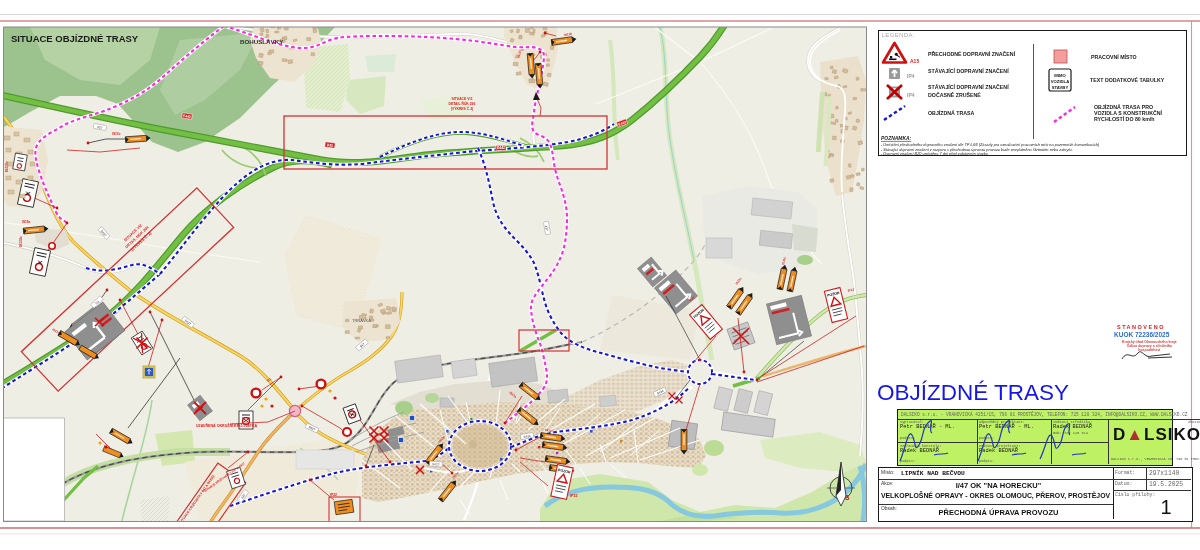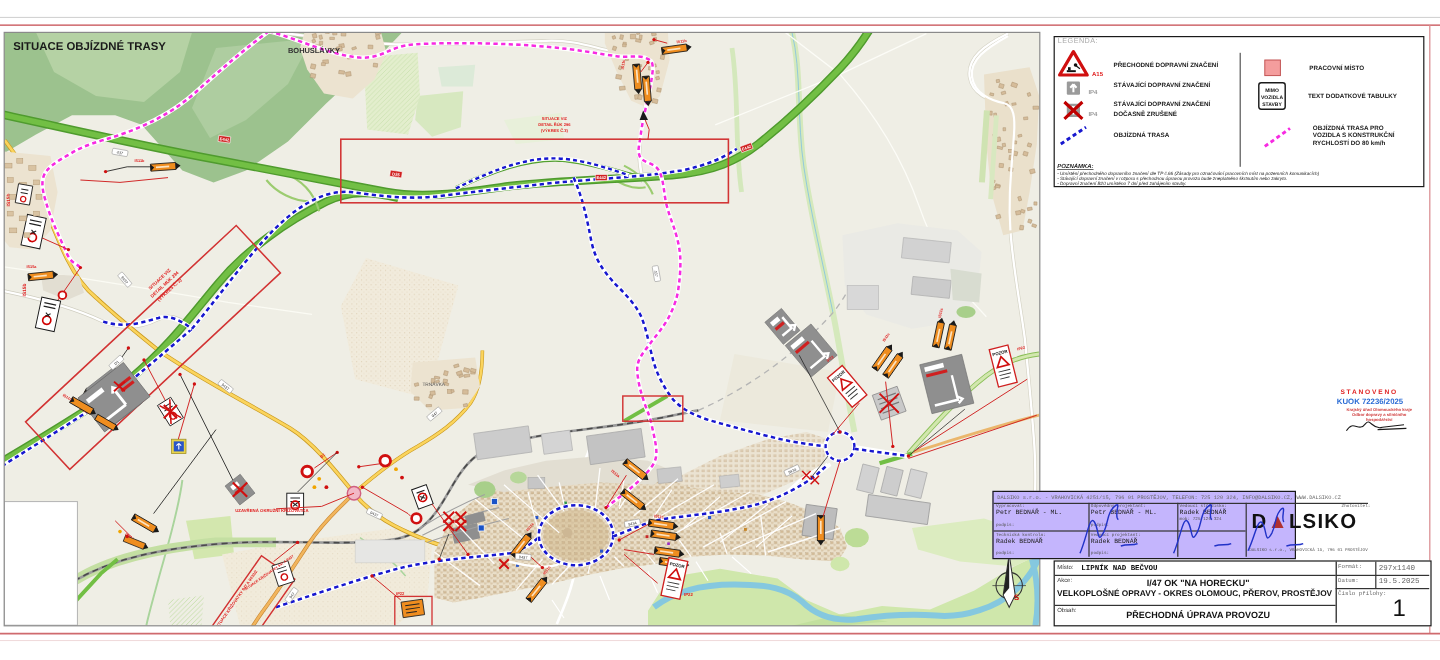--- a/index.html
+++ b/index.html
@@ -912,22 +912,23 @@
 <div class="t" style="left:881px;top:142.5px;font-size:7px;font-style:italic;color:#1a1a1a;line-height:7.6px;transform:scale(0.55);transform-origin:0 0">- Umístění přechodného dopravního značení dle TP č.66 (Zásady pro označování pracovních míst na pozemních komunikacích)<br>- Stávající dopravní značení v rozporu s přechodnou úpravou provozu bude zneplatněno škrtnutím nebo zakryto.<br>- Dopravní značení B20 umístěno 7 dní před zahájením stavby.</div>
 
 <div class="t" style="left:1117px;top:323.5px;font-size:11px;font-weight:bold;color:#e02020;letter-spacing:3px;transform:scale(0.5);transform-origin:0 0">STANOVENO</div>
 <div class="t" style="left:1114px;top:331px;font-size:13px;font-weight:bold;color:#2a6bd4;transform:scale(0.5);transform-origin:0 0">KUOK 72236/2025</div>
 <div class="t" style="left:1122px;top:340px;font-size:7px;font-weight:bold;color:#d04040;text-align:center;line-height:8px;transform:scale(0.5);transform-origin:0 0">Krajský úřad Olomouckého kraje<br>Odbor dopravy a silničního<br>hospodářství</div>
 <svg class="abs" style="left:1118px;top:345px" width="60" height="20" viewBox="0 0 60 20">
       <path d="M4,14 C10,4 14,16 20,8 C24,3 26,14 34,11 L52,9 M30,13 L54,12" stroke="#1a1a1a" stroke-width="0.9" fill="none"></path>
     </svg>
 
 
-
-<div class="abs" style="left:827px;top:409px;width:253px;height:57px;border:1.6px solid #1a1a1a;background:#c4b5fd;box-sizing:border-box">
+<div class="t" style="left:877px;top:380px;font-size:22.5px;color:#1616e8">OBJÍZDNÉ TRASY</div>
+
+<div class="abs" style="left:897px;top:409px;width:276px;height:57px;border:1.6px solid #1a1a1a;background:#bef264;box-sizing:border-box">
  <div class="t" style="left:3px;top:1.5px;font-size:8.5px;color:#666;font-family:'Liberation Mono',monospace;transform:scale(0.52);transform-origin:0 0">DALSIKO s.r.o. - VRAHOVICKÁ 4251/15, 796 01 PROSTĚJOV, TELEFON: 725 120 324, INFO@DALSIKO.CZ, WWW.DALSIKO.CZ</div>
  <div class="abs" style="left:0;top:8.5px;width:312.4px;height:0;border-top:1px solid #333"></div>
  <div class="abs" style="left:79px;top:8.5px;width:0;height:45.5px;border-left:1px solid #333"></div>
  <div class="abs" style="left:153px;top:8.5px;width:0;height:45.5px;border-left:1px solid #333"></div>
  <div class="abs" style="left:210px;top:8.5px;width:0;height:45.5px;border-left:1px solid #333"></div>
  <div class="abs" style="left:0;top:32px;width:210px;height:0;border-top:1px solid #333"></div>
  <div class="t" style="left:2px;top:10px;font-size:7px;color:#555;font-family:'Liberation Mono',monospace;transform:scale(0.52);transform-origin:0 0">Vypracoval:</div>
  <div class="t" style="left:2px;top:14px;font-size:9px;color:#222;font-family:'Liberation Mono',monospace;transform:scale(0.6);transform-origin:0 0">Petr BEDNÁŘ - ML.</div>
  <div class="t" style="left:2px;top:26px;font-size:7px;color:#555;font-family:'Liberation Mono',monospace;transform:scale(0.52);transform-origin:0 0">podpis:</div>
  <div class="t" style="left:81px;top:10px;font-size:7px;color:#555;font-family:'Liberation Mono',monospace;transform:scale(0.52);transform-origin:0 0">Odpovědný projektant:</div>

